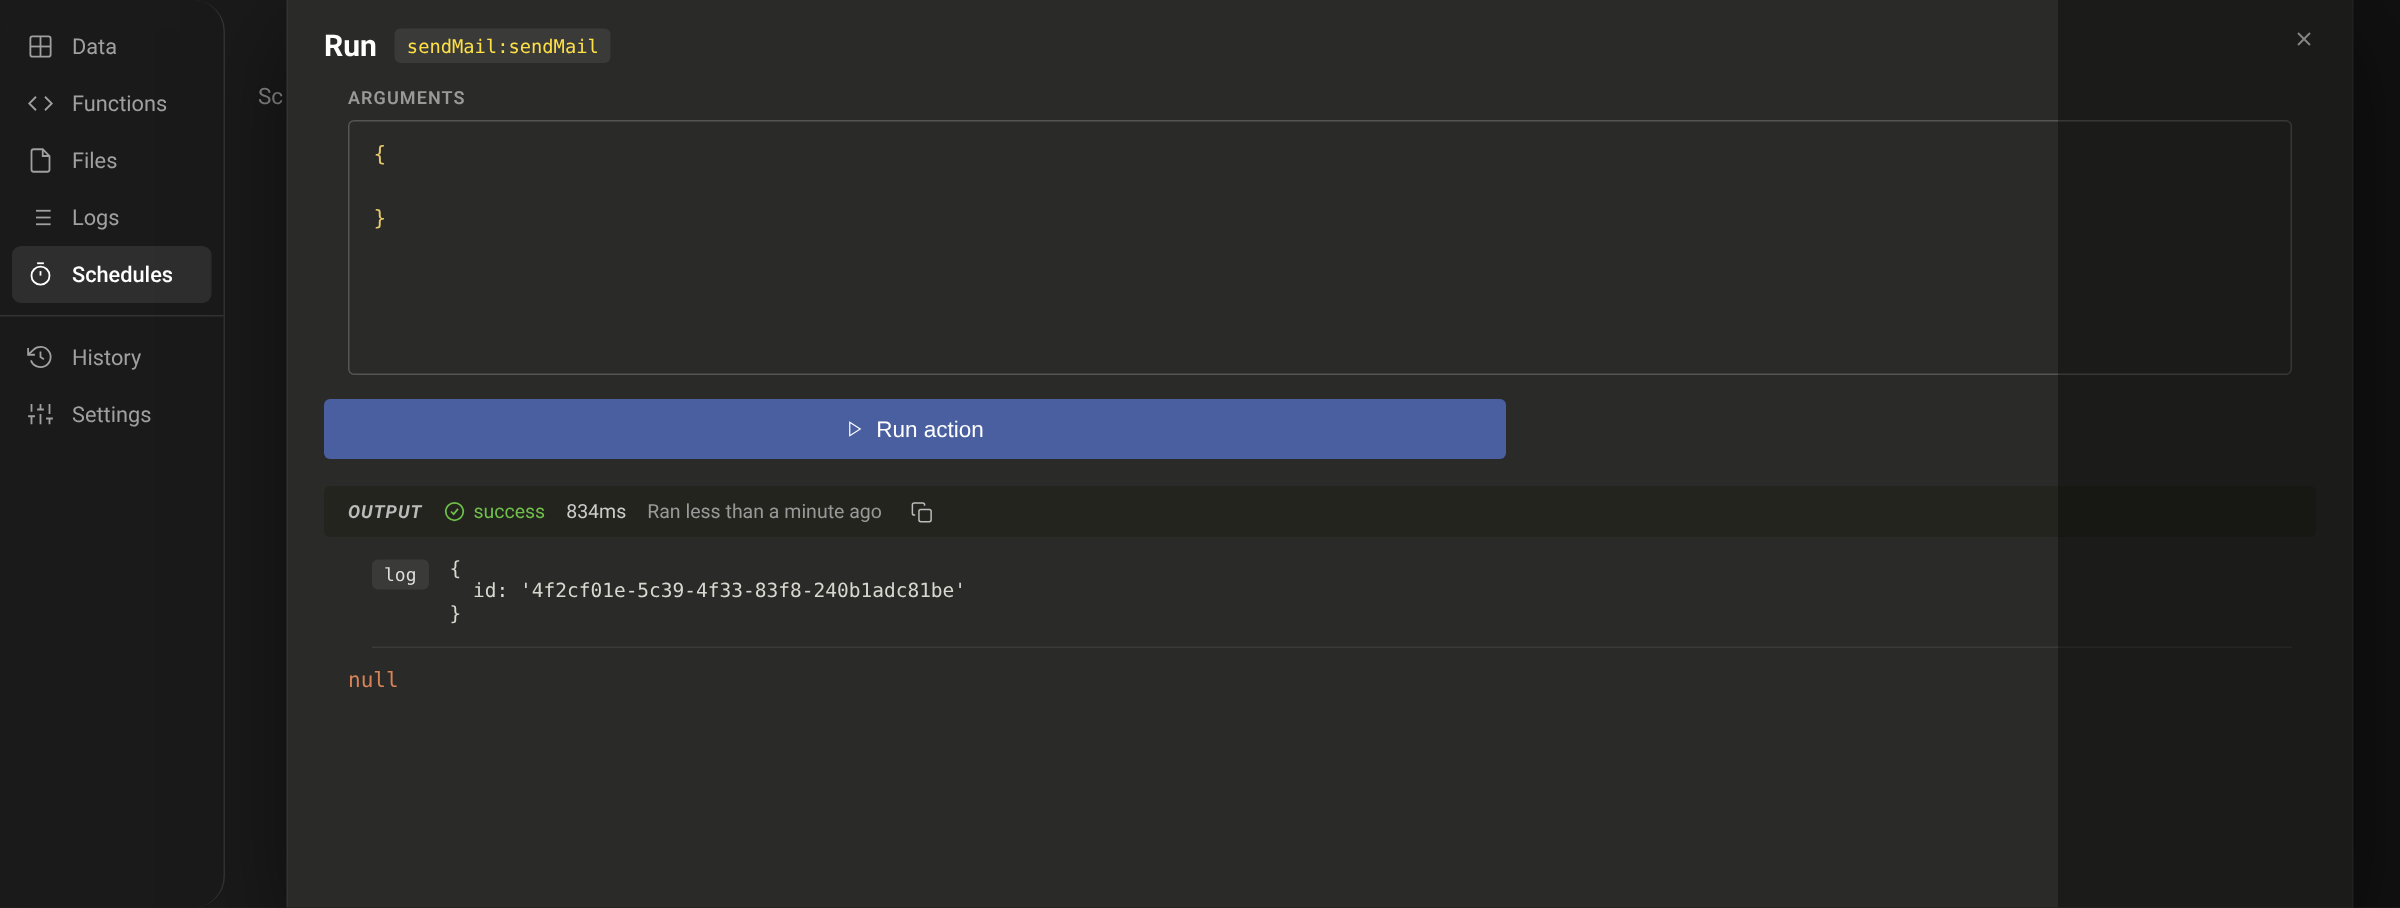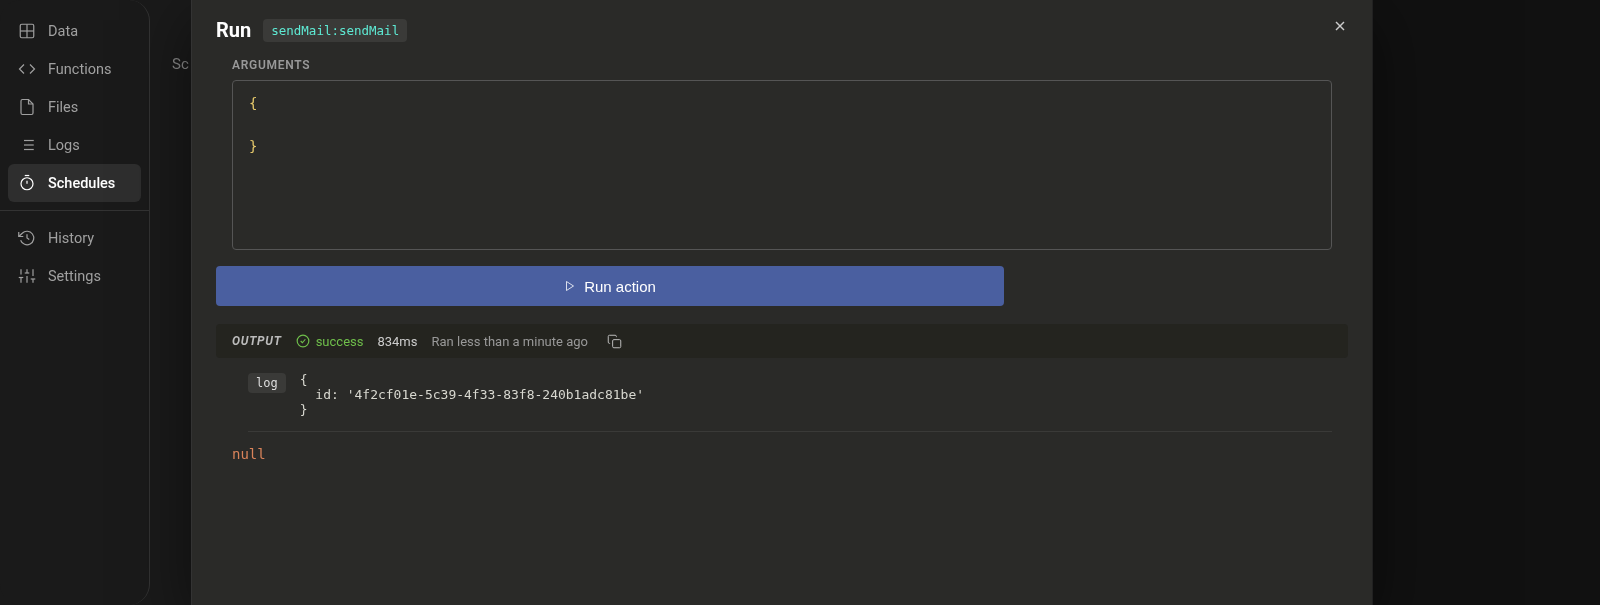--- a/index.html
+++ b/index.html
@@ -11,26 +11,26 @@
   .sidebar-divider { height: 1px; background: #333; margin: 8px 0; }
   .sidebar-item { display: flex; align-items: center; gap: 12px; padding: 10px 10px; border-radius: 6px; color: #a0a0a0; cursor: pointer; font-size: 14.5px; }
   .sidebar-item.active { background: #2e2e2e; color: #fff; font-weight:500;}
   .sidebar-item .icon { width: 18px; height: 18px; flex: 0 0 18px; display:flex; align-items:center; justify-content:center; }
   .sidebar-item .icon svg { width: 18px; height: 18px; stroke: currentColor; fill: none; stroke-width: 1.6; }
   
   .bg-area { flex: 1; position: relative; background: #1a1a1a; }
   .bg-tab { position:absolute; left:22px; top:55px; color:#888; font-size:15px;}
   
   .modal-overlay { position: absolute; inset:0; display:flex; justify-content:flex-start; }
-  .modal { position:absolute; left:42px; top:0; width:1180px; height:605px; background:#2a2a28; color:#e5e5e5; box-shadow: 0 0 0 1px #333, 0 20px 60px rgba(0,0,0,0.5); display:flex; flex-direction:column; }
+  .modal { position:absolute; left:42px; top:0; width:1376px; height:605px; background:#2a2a28; color:#e5e5e5; box-shadow: 0 0 0 1px #333, 0 20px 60px rgba(0,0,0,0.5); display:flex; flex-direction:column; }
   .right-dim { position:absolute; left:1222px; top:0; right:0; bottom:0; background:rgba(0,0,0,0.35);}
   
   .modal-header { display:flex; align-items:center; gap:12px; padding:18px 24px 6px 24px;}
   .modal-title { font-size:20px; font-weight:700; color:#fff;}
-  .modal-badge { background:#3a3a38; color:#5eead4; font-family: ui-monospace, Menlo, Consolas, monospace; font-size:12.5px; padding:4px 8px; border-radius:4px;}
+  .modal-badge { background:#3a3a38; color:#fde047; font-family: ui-monospace, Menlo, Consolas, monospace; font-size:12.5px; padding:4px 8px; border-radius:4px;}
   .modal-close { position:absolute; top:16px; right:22px; color:#ccc; cursor:pointer; width:20px; height:20px; display:flex; align-items:center; justify-content:center;}
   .modal-close svg { width:16px; height:16px; stroke:#ccc; stroke-width:2;}
   
   .arguments-section { padding: 10px 40px 0 40px; }
   .section-label { font-size:12px; letter-spacing:0.06em; color:#999; font-weight:600; text-transform:uppercase; margin-bottom:8px;}
   .code-input { border:1px solid #555; border-radius:4px; background:#2a2a28; min-height:170px; padding:12px 16px; font-family: ui-monospace, Menlo, Consolas, monospace; font-size:14px; line-height:1.55; white-space:pre; color:#e6c96b;}
   
   .run-button { margin:16px 40px 0 24px; background:#4a5fa0; color:#fff; border:none; border-radius:4px; height:40px; display:flex; align-items:center; justify-content:center; gap:8px; font-size:15px; font-weight:500; cursor:pointer; width:788px;}
   .run-button svg { width:12px; height:12px; stroke:#fff; fill:none; stroke-width:1.6;}
   

